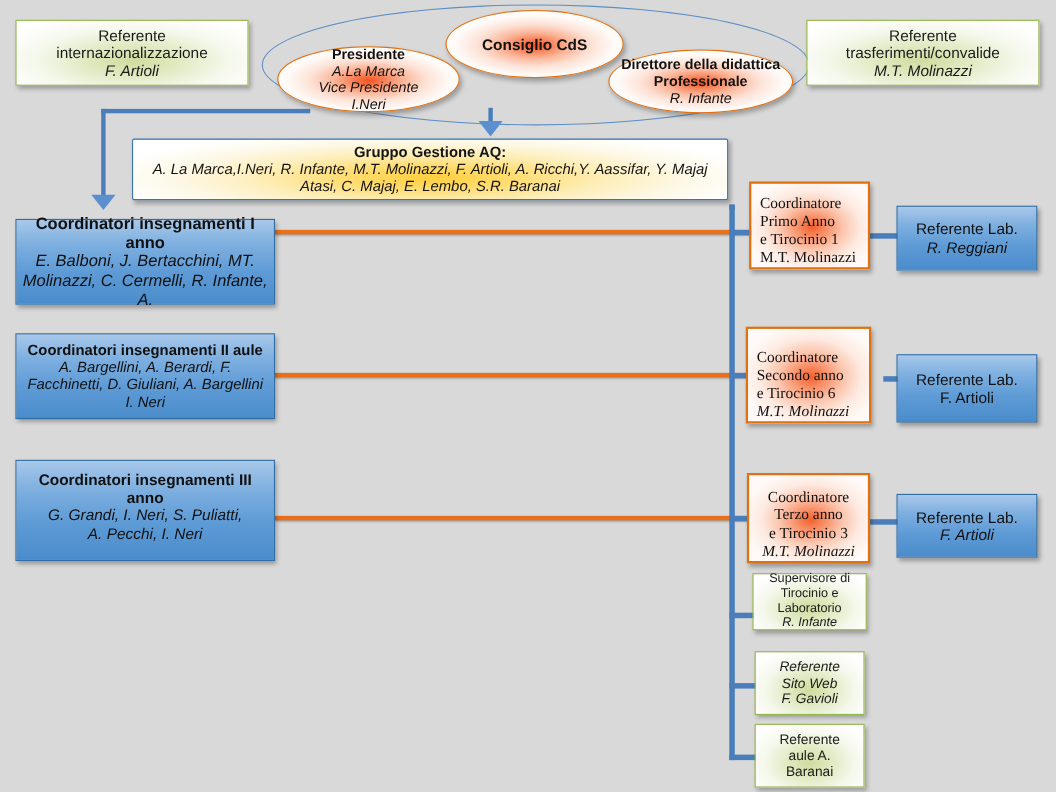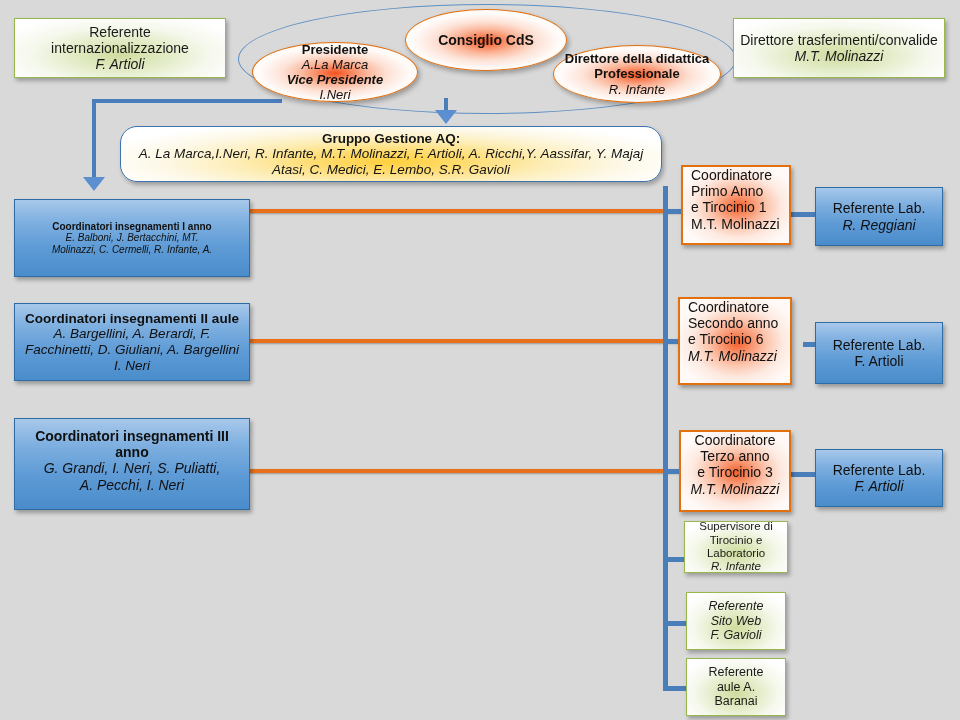--- a/index.html
+++ b/index.html
@@ -46,23 +46,24 @@
     text-align:center;color:#101010;
     box-sizing:border-box;
   }
 
   
   .box-orange{
     position:absolute;
     border:2px solid #e2700f;
     background:radial-gradient(ellipse 58% 58% at 52% 52%, #f4602a 0%, #f8916a 22%, #fcc5ad 46%, #fdeae1 72%, #fffaf7 100%);
     box-shadow:2px 3px 4px rgba(0,0,0,.30);
-    display:flex;align-items:flex-start;justify-content:center;
+    display:flex;align-items:flex-end;justify-content:center;
     text-align:center;color:#111;
     box-sizing:border-box;
+    font-family:Liberation Serif, serif;
   }
 
   
   .ellipse{
     position:absolute;
     border:1.7px solid #e2700f;
     border-radius:50%;
     background:radial-gradient(ellipse 52% 52% at 50% 52%, #f5521d 0%, #f8835a 18%, #fbb79b 38%, #fde2d6 62%, #fffbf9 88%);
     box-shadow:2px 3px 5px rgba(0,0,0,.30);
     display:flex;align-items:center;justify-content:center;
@@ -73,33 +74,33 @@
     position:absolute;
     border:1.6px solid #5d8fc4;
     border-radius:50%;
     background:transparent;
   }
 
   
   .box-aq{
     position:absolute;
     border:1.5px solid #3b74ae;
-    border-radius:17px;
+    border-radius:2px;
     background:
       radial-gradient(ellipse 56% 78% at 50% 64%, #ffcf3c 0%, #ffdd73 26%, #fdeeb9 52%, #fdf8e6 76%, #ffffff 100%);
     box-shadow:2px 3px 4px rgba(0,0,0,.28);
     display:flex;align-items:center;justify-content:center;
     text-align:center;color:#141414;
     box-sizing:border-box;
   }
 
   .inner{width:100%;padding:0 5px;box-sizing:border-box;line-height:1.16;}
   .t-b{font-weight:bold;}
   .t-i{font-style:italic;}
-  .t-bi{font-weight:bold;font-style:italic;}
+  .t-bi{font-weight:normal;font-style:italic;}
   .ln{display:block;}
 </style>
 </head>
 <body>
 
 <div id="canvas">
 
   <div class="outer-ellipse" style="left:238px;top:4px;width:496px;height:108px;"></div>
 
   <div class="conn" style="left:92px;top:99px;width:190px;height:4px;"></div>
@@ -130,21 +131,21 @@
 
   <div class="box-green" style="left:14px;top:18px;width:212px;height:60px;font-size:14px;">
     <div class="inner">
       <span class="ln">Referente internazionalizzazione</span>
       <span class="ln t-i">F. Artioli</span>
     </div>
   </div>
 
   <div class="box-green" style="left:733px;top:18px;width:212px;height:60px;font-size:14px;">
     <div class="inner">
-      <span class="ln">Direttore trasferimenti/convalide</span>
+      <span class="ln">Referente trasferimenti/convalide</span>
       <span class="ln t-i">M.T. Molinazzi</span>
     </div>
   </div>
 
   <div class="ellipse" style="left:405px;top:9px;width:162px;height:62px;font-size:14px;">
     <div class="inner">
       <span class="ln t-b">Consiglio CdS</span>
     </div>
   </div>
 
@@ -162,25 +163,25 @@
       <span class="ln t-b">Direttore della didattica</span>
       <span class="ln t-b">Professionale</span>
       <span class="ln t-i">R. Infante</span>
     </div>
   </div>
 
   <div class="box-aq" style="left:120px;top:126px;width:542px;height:56px;font-size:13.5px;">
     <div class="inner">
       <span class="ln t-b">Gruppo Gestione AQ:</span>
       <span class="ln t-i">A. La Marca,I.Neri, R. Infante, M.T. Molinazzi, F. Artioli, A. Ricchi,Y.  Aassifar, Y. Majaj</span>
-      <span class="ln t-i">Atasi, C. Medici, E. Lembo, S.R. Gavioli</span>
-    </div>
-  </div>
-
-  <div class="box-blue" style="left:14px;top:199px;width:236px;height:78px;font-size:10px;">
+      <span class="ln t-i">Atasi, C. Majaj, E. Lembo, S.R. Baranai</span>
+    </div>
+  </div>
+
+  <div class="box-blue" style="left:14px;top:199px;width:236px;height:78px;font-size:15px;">
     <div class="inner">
       <span class="ln t-b">Coordinatori insegnamenti I  anno</span>
       <span class="ln t-i">E. Balboni, J. Bertacchini, MT.</span>
       <span class="ln t-i">Molinazzi, C. Cermelli,  R. Infante, A.</span>
     </div>
   </div>
 
   <div class="box-blue" style="left:14px;top:303px;width:236px;height:78px;font-size:13.5px;">
     <div class="inner">
       <span class="ln t-b">Coordinatori insegnamenti II aule</span>

